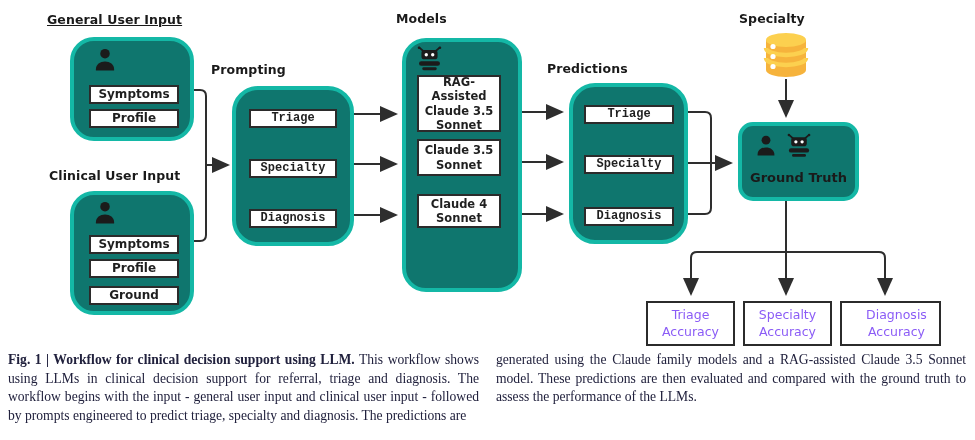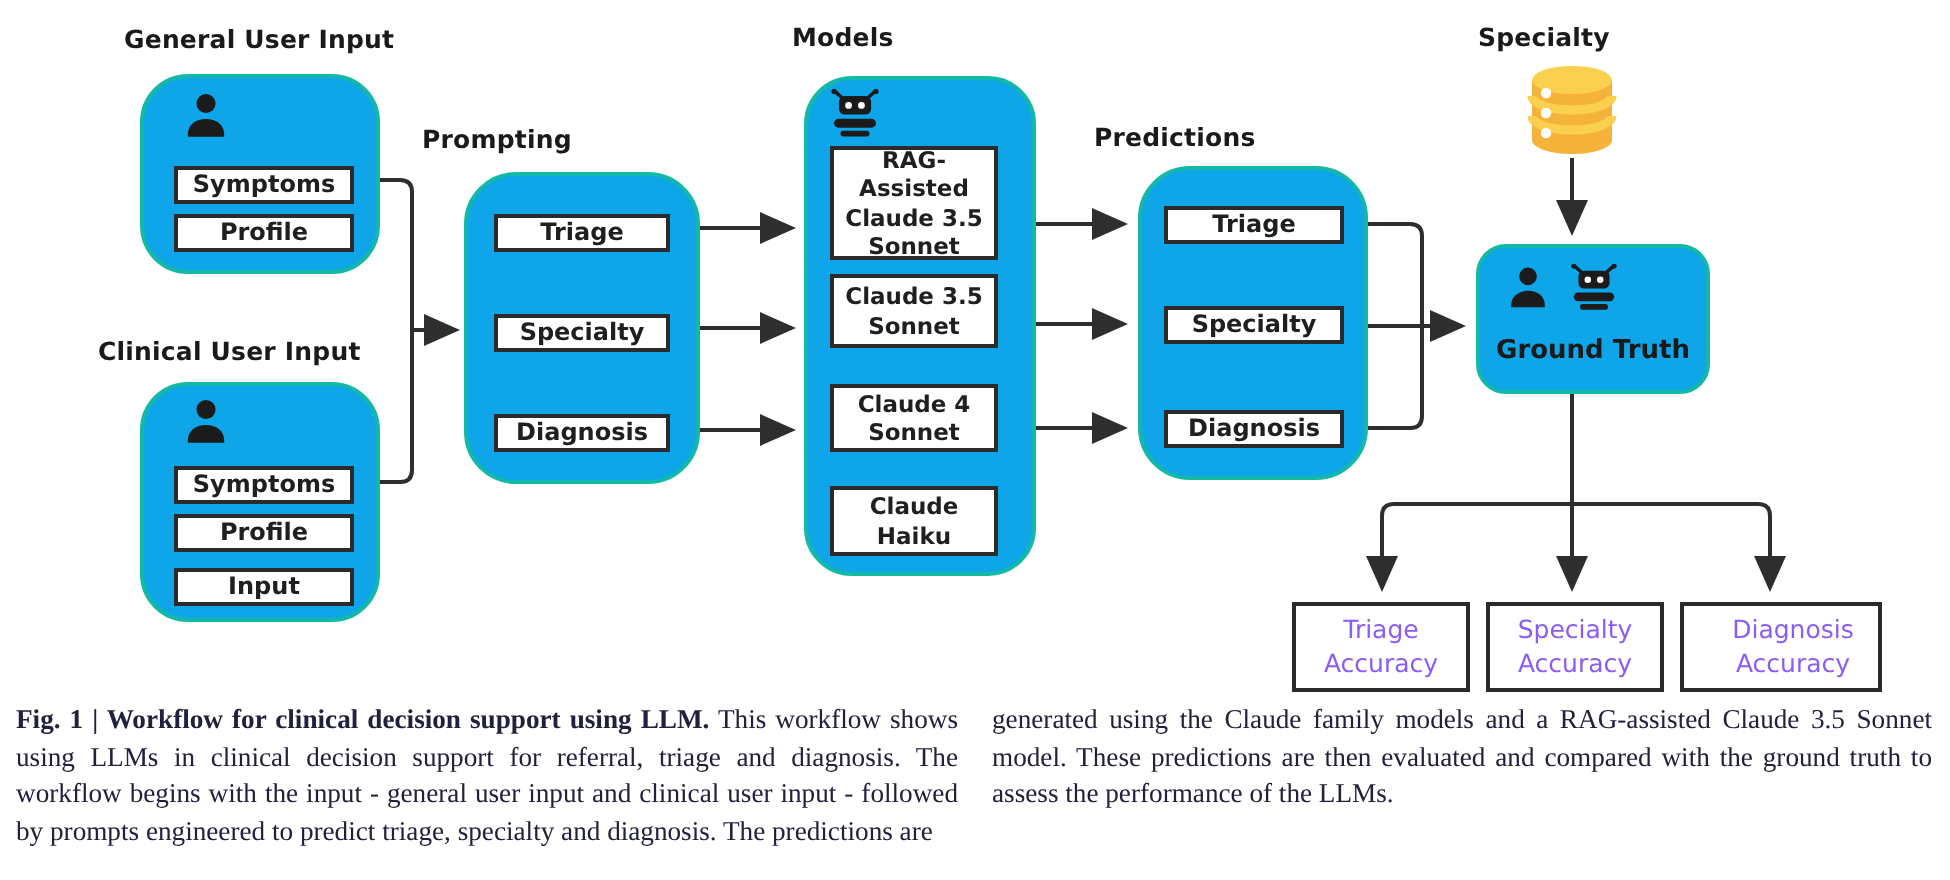--- a/index.html
+++ b/index.html
@@ -12,23 +12,23 @@
   html,body{margin:0;padding:0;background:#fff;}
   .stage{
     position:relative;width:975px;height:440px;background:#ffffff;overflow:hidden;
     font-family:"DejaVu Sans","Liberation Sans",sans-serif;color:var(--ink);
   }
   .wires{position:absolute;left:0;top:0;pointer-events:none;}
   .glabel{
     position:absolute;font-weight:bold;font-size:12.5px;color:#1a1a1a;white-space:nowrap;letter-spacing:.1px;
   }
   .group{
-    position:absolute;background:#0ea5e9;border:2px solid #14b8a6;border-radius:24px;box-sizing:content-box;
+    position:absolute;background:#0f766e;border:4px solid #14b8a6;border-radius:24px;box-sizing:content-box;
   }
-  .r26{border-radius:26px;}
+  .r26{border-radius:26px;font-family:Liberation Mono, monospace;}
   .r15{border-radius:15px;}
   .pill{
     position:absolute;background:#fff;border:2px solid #2b2b2b;
     display:flex;align-items:center;justify-content:center;text-align:center;
     font-weight:bold;font-size:12px;line-height:1.25;color:#1f1f1f;
   }
   .pill.small-text{font-size:11.5px;}
   .icon{position:absolute;display:block;}
   .gticons{position:absolute;left:12px;top:7px;display:flex;gap:7px;align-items:flex-start;}
   .gtlabel{
@@ -68,21 +68,21 @@
       <path d="M518 214 H562" marker-end="url(#ah)"></path>
       <path d="M684 112 H705 Q711 112 711 118 V208 Q711 214 705 214 H684"></path>
       <path d="M684 163 H731" marker-end="url(#ah)"></path>
       <path d="M786 79 V116" marker-end="url(#ah)"></path>
       <path d="M786 197 V294" marker-end="url(#ah)"></path>
       <path d="M786 252 H697 Q691 252 691 258 V294" marker-end="url(#ah)"></path>
       <path d="M786 252 H879 Q885 252 885 258 V294" marker-end="url(#ah)"></path>
     </g>
   </svg>
 
-  <div class="glabel" style="left:62px;top:12px;">General User Input</div>
+  <div class="glabel" style="left:47px;top:12px;text-decoration:underline;">General User Input</div>
   <div class="group" style="left:70px;top:37px;width:116px;height:96px;">
     <svg class="icon" style="left:18px;top:6px;" width="26" height="26" viewBox="0 0 24 24">
       <g fill="#1b1b1b">
           <circle cx="12" cy="6.2" r="4.4"></circle>
           <path d="M3.6 21.6 v-1.1 c0-4.4 3.8-7.1 8.4-7.1 s8.4 2.7 8.4 7.1 v1.1 z"></path>
         </g>
     </svg>
     <div class="pill" style="left:15px;top:44px;width:86px;height:15px;">Symptoms</div>
     <div class="pill" style="left:15px;top:68px;width:86px;height:15px;">Profile</div>
   </div>
@@ -90,21 +90,21 @@
   <div class="glabel" style="left:49px;top:168px;">Clinical User Input</div>
   <div class="group" style="left:70px;top:191px;width:116px;height:116px;">
     <svg class="icon" style="left:18px;top:5px;" width="26" height="26" viewBox="0 0 24 24">
       <g fill="#1b1b1b">
           <circle cx="12" cy="6.2" r="4.4"></circle>
           <path d="M3.6 21.6 v-1.1 c0-4.4 3.8-7.1 8.4-7.1 s8.4 2.7 8.4 7.1 v1.1 z"></path>
         </g>
     </svg>
     <div class="pill" style="left:15px;top:40px;width:86px;height:15px;">Symptoms</div>
     <div class="pill" style="left:15px;top:64px;width:86px;height:15px;">Profile</div>
-    <div class="pill" style="left:15px;top:91px;width:86px;height:15px;">Input</div>
+    <div class="pill" style="left:15px;top:91px;width:86px;height:15px;">Ground</div>
   </div>
 
   <div class="glabel" style="left:211px;top:62px;">Prompting</div>
   <div class="group r26" style="left:232px;top:86px;width:114px;height:152px;">
     <div class="pill" style="left:13px;top:19px;width:84px;height:15px;">Triage</div>
     <div class="pill" style="left:13px;top:69px;width:84px;height:15px;">Specialty</div>
     <div class="pill" style="left:13px;top:119px;width:84px;height:15px;">Diagnosis</div>
   </div>
 
   <div class="glabel" style="left:396px;top:11px;">Models</div>
@@ -118,21 +118,20 @@
         <rect x="8" y="4.5" width="20" height="11.5" rx="3.6"></rect>
         <rect x="5" y="18.5" width="26" height="5.6" rx="2.8"></rect>
         <rect x="9" y="26" width="18" height="3.6" rx="1.8"></rect>
       </g>
       <circle cx="14" cy="10.3" r="2.1" fill="#fff"></circle>
         <circle cx="22" cy="10.3" r="2.1" fill="#fff"></circle>
     </svg>
     <div class="pill small-text" style="left:11px;top:33px;width:80px;height:53px;">RAG-Assisted Claude 3.5 Sonnet</div>
     <div class="pill small-text" style="left:11px;top:97px;width:80px;height:33px;">Claude 3.5 Sonnet</div>
     <div class="pill small-text" style="left:11px;top:152px;width:80px;height:30px;">Claude 4 Sonnet</div>
-    <div class="pill small-text" style="left:11px;top:203px;width:80px;height:31px;">Claude Haiku</div>
   </div>
 
   <div class="glabel" style="left:547px;top:61px;">Predictions</div>
   <div class="group r26" style="left:569px;top:83px;width:111px;height:153px;">
     <div class="pill" style="left:11px;top:18px;width:86px;height:15px;">Triage</div>
     <div class="pill" style="left:11px;top:68px;width:86px;height:15px;">Specialty</div>
     <div class="pill" style="left:11px;top:120px;width:86px;height:15px;">Diagnosis</div>
   </div>
 
   <div class="glabel" style="left:739px;top:11px;">Specialty</div>

